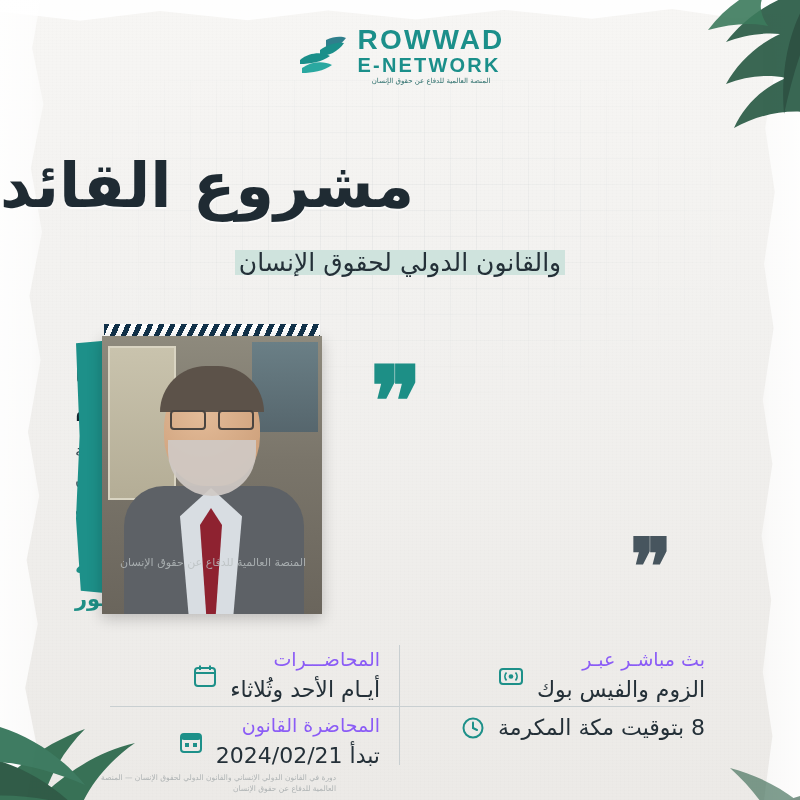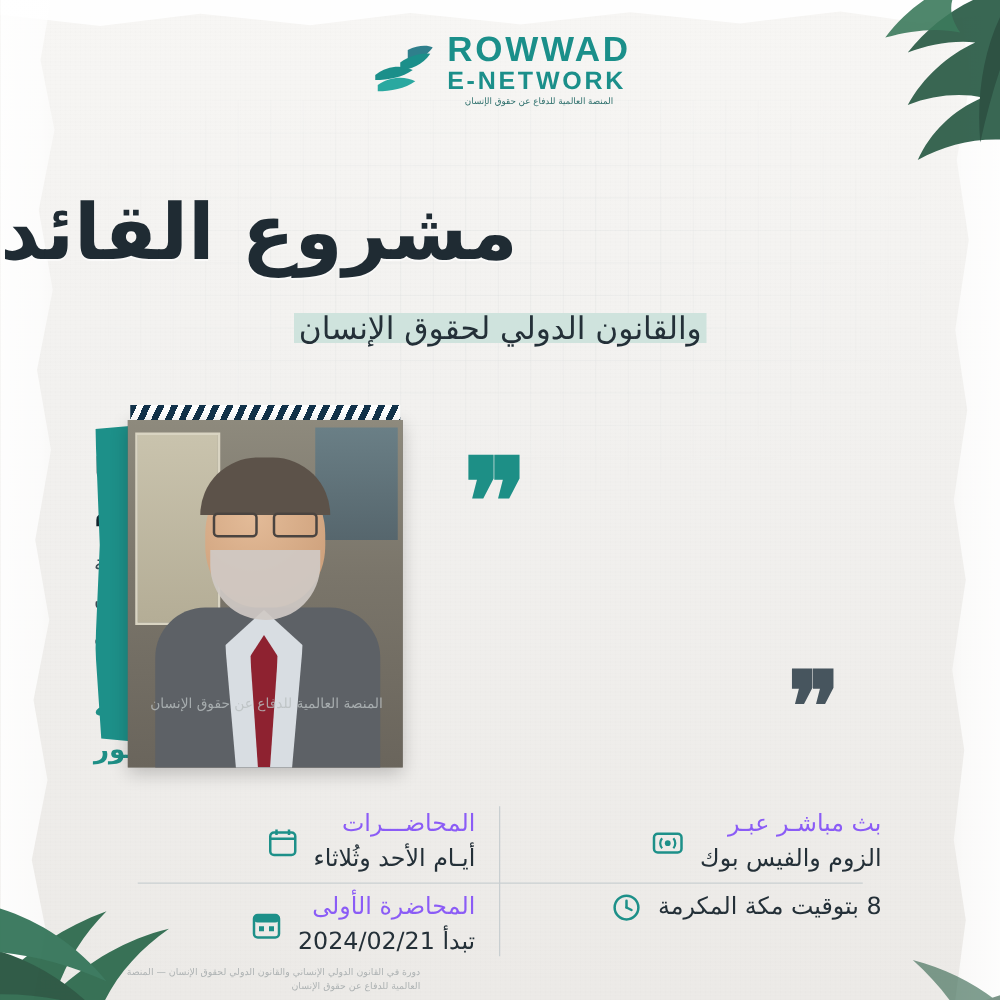--- a/index.html
+++ b/index.html
@@ -340,21 +340,21 @@
   .info-text {
     text-align: right;
     line-height: 1.45;
   }
   .info-l1 {
     font-size: 19px;
     color: #8b5cf6;
     letter-spacing: 1px;
   }
   .info-l2 {
-    font-size: 19px;
+    font-size: 22px;
     color: #243038;
   }
   .info-icon svg { display: block; }
 
   .cell-lectures { top: 646px; right: 420px; }
   .cell-broadcast { top: 646px; right: 95px; }
   .cell-first { top: 712px; right: 420px; }
   .cell-time  { top: 712px; right: 95px; }
 
   
@@ -501,21 +501,21 @@
         <rect x="3" y="6" width="22" height="15" rx="3" fill="none" stroke="#1d9089" stroke-width="2"></rect>
         <circle cx="14" cy="13.5" r="2.3" fill="#1d9089"></circle>
         <path d="M9.5 9.5 A6 6 0 0 0 9.5 17.5" fill="none" stroke="#1d9089" stroke-width="1.8"></path>
         <path d="M18.5 9.5 A6 6 0 0 1 18.5 17.5" fill="none" stroke="#1d9089" stroke-width="1.8"></path>
       </svg>
     </span>
   </div>
 
   <div class="info-cell cell-first">
     <div class="info-text">
-      <div class="info-l1">المحاضرة الأولى</div>
+      <div class="info-l1">المحاضرة القانون</div>
       <div class="info-l2">تبدأ 2024/02/21</div>
     </div>
     <span class="info-icon">
       <svg width="26" height="26" viewBox="0 0 26 26">
         <rect x="3" y="5" width="20" height="18" rx="3" fill="none" stroke="#1d9089" stroke-width="2"></rect>
         <rect x="3" y="5" width="20" height="6" rx="3" fill="#1d9089"></rect>
         <rect x="7" y="14" width="4" height="4" fill="#1d9089"></rect>
         <rect x="15" y="14" width="4" height="4" fill="#1d9089"></rect>
       </svg>
     </span>

